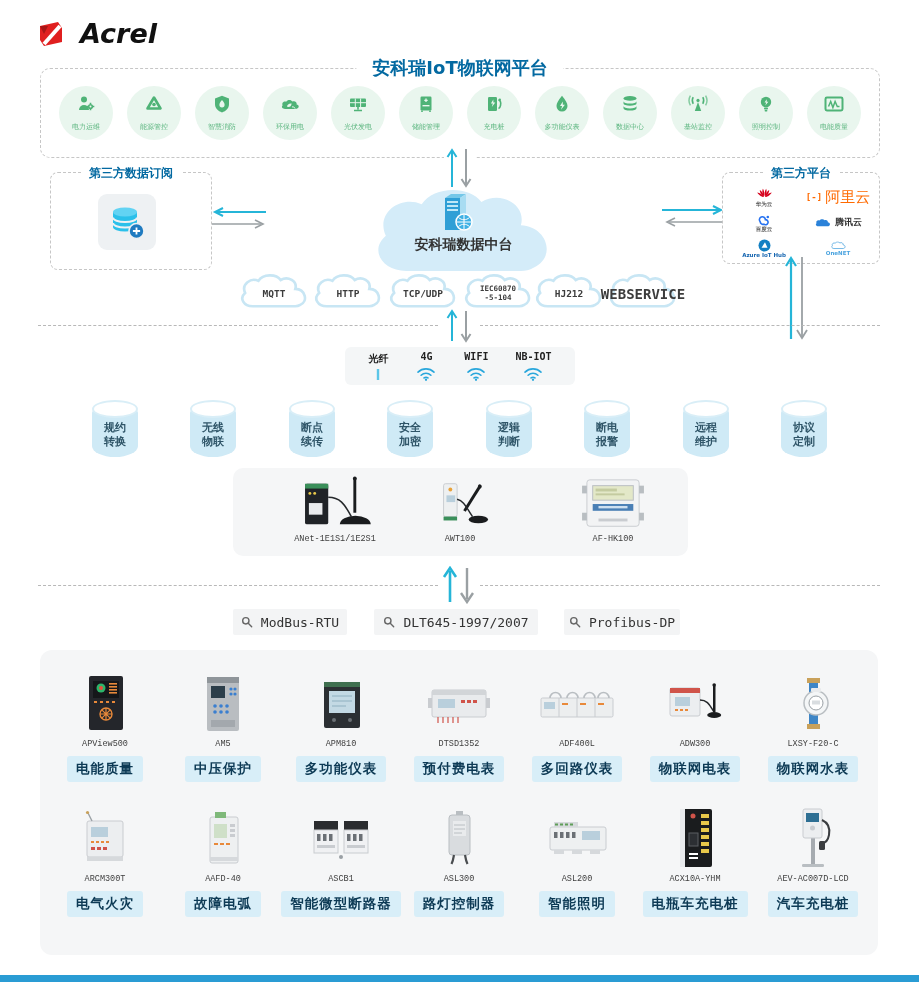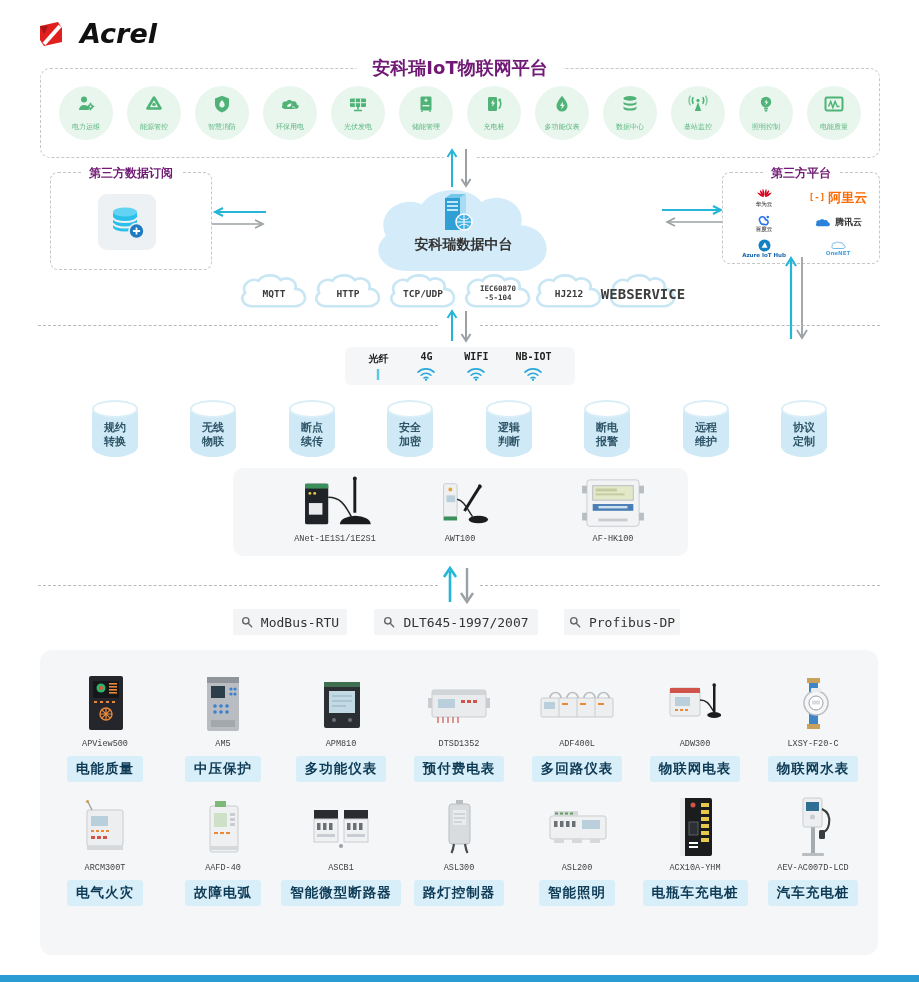--- a/index.html
+++ b/index.html
@@ -1,21 +1,21 @@
 <!DOCTYPE html>
 <html><head>
 <meta charset="utf-8">
 <style>
   html,body{margin:0;padding:0;background:#fff}
   .canvas{position:relative;width:919px;height:982px;background:#fff;overflow:hidden;
           font-family:"DejaVu Sans","Liberation Sans",sans-serif;color:#222}
   .abs{position:absolute}
   .dash-box{border:1px dashed #c6c6c6;border-radius:10px;background:#fff}
   .box-title{position:absolute;left:50%;transform:translateX(-50%);background:#fff;
-             white-space:nowrap;font-weight:bold;color:#701a75}
+             white-space:nowrap;font-weight:bold;color:#0369a1}
   
   .apps{display:flex;justify-content:space-between;align-items:center;padding:0 18px;height:100%;box-sizing:border-box}
   .app{width:54px;height:54px;border-radius:50%;background:#e9f6ee;display:flex;flex-direction:column;
        align-items:center;justify-content:center;gap:8px;flex:0 0 auto}
   .app svg{display:block}
   .app-label{font-size:7px;color:#5ab57e;white-space:nowrap;letter-spacing:0}
   
   .cloudlet{position:absolute;width:80px;height:40px}
   .cloudlet svg{position:absolute;left:0;top:0;width:80px;height:40px}
   .cloudlet .txt{position:absolute;left:0;top:4px;right:0;bottom:0;display:flex;flex-direction:column;
@@ -281,21 +281,21 @@
             <path d="M8 0.5 C6.8 2.5 6.8 6.5 8 8.5 C9.2 6.5 9.2 2.5 8 0.5 Z" transform="rotate(8 7.5 9)"></path>
             <path d="M8 0.5 C6.8 2.5 6.8 6.5 8 8.5 C9.2 6.5 9.2 2.5 8 0.5 Z" transform="rotate(30 7.5 9)"></path>
             <path d="M8 0.5 C6.8 2.5 6.8 6.5 8 8.5 C9.2 6.5 9.2 2.5 8 0.5 Z" transform="rotate(55 7.5 9)"></path>
           </g>
         </svg>
         <span class="tiny">华为云</span>
       </div>
 
       <div class="prov prov-inline">
         <span style="font-size:9px;font-weight:bold;color:#ff6a00;font-family:'DejaVu Sans Mono',monospace">[-]</span>
-        <span style="font-size:13px;font-weight:bold;color:#ff6a00">阿里云</span>
+        <span style="font-size:15px;font-weight:normal;color:#ff6a00">阿里云</span>
       </div>
 
       <div class="prov">
         <svg width="14" height="12" viewBox="0 0 14 12">
           <path d="M3.2 7.8 a3 3 0 1 1 5.2 -2.2 a2.6 2.6 0 1 1 -1.6 4.6 a2.8 2.8 0 0 1 -3.6 -2.4 Z" fill="none" stroke="#2772f0" stroke-width="1.6"></path>
           <circle cx="10.8" cy="3" r="1.3" fill="#2772f0"></circle>
         </svg>
         <span class="tiny">百度云</span>
       </div>
 
@@ -694,21 +694,21 @@
           <rect x="34" y="26.5" width="8" height="4" fill="#d9dde0"></rect>
           <rect x="33" y="14" width="10" height="4" rx="1" fill="#e9ebed"></rect>
         </svg>
           </div>
         <span class="devname">LXSY-F20-C</span>
         <span class="devpill">物联网水表</span>
       </div>
 
     </div>
 
-    <div class="devrow" style="top:144px">
+    <div class="devrow" style="top:155px">
 
       <div class="devcell">
         <div class="devart">
             <svg width="70" height="60" viewBox="0 0 70 60">
           <rect x="17" y="12" width="36" height="36" rx="2" fill="#eceef0" stroke="#c9ccd0"></rect>
           <path d="M22 12 L18 4" stroke="#9aa0a5" stroke-width="1.4"></path>
               <circle cx="17.5" cy="3.5" r="1.6" fill="#c9a15a"></circle>
           <rect x="21" y="18" width="17" height="10" fill="#b9cfdc"></rect>
           <g fill="#e8893a">
                 <rect x="21" y="32" width="3" height="2"></rect>

